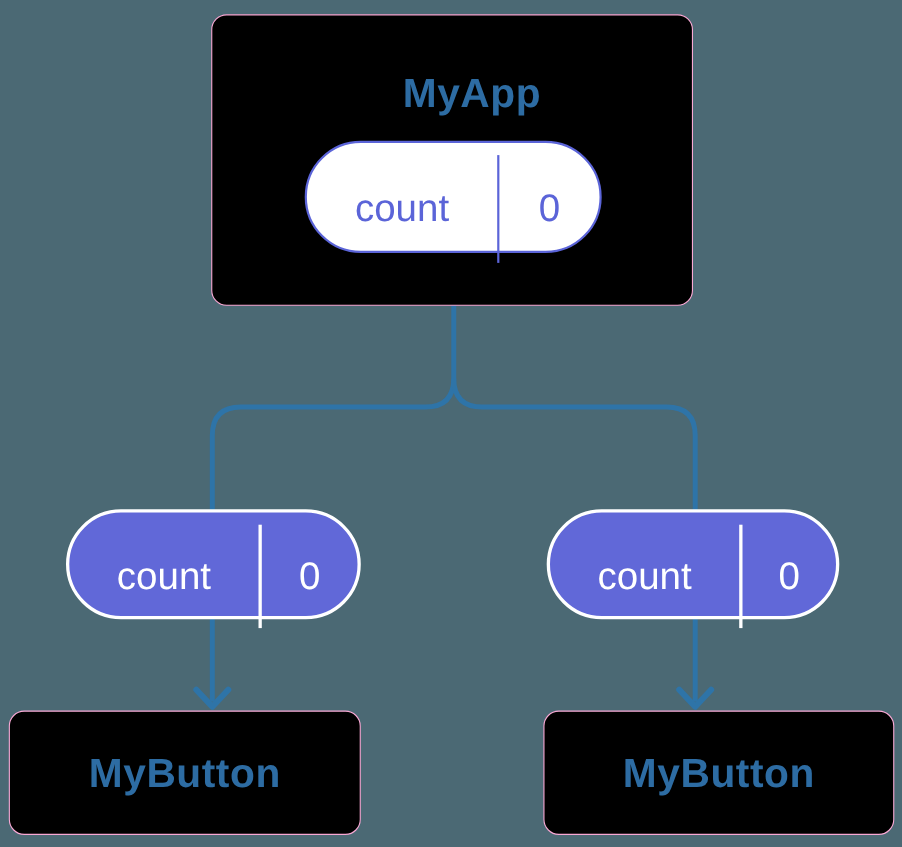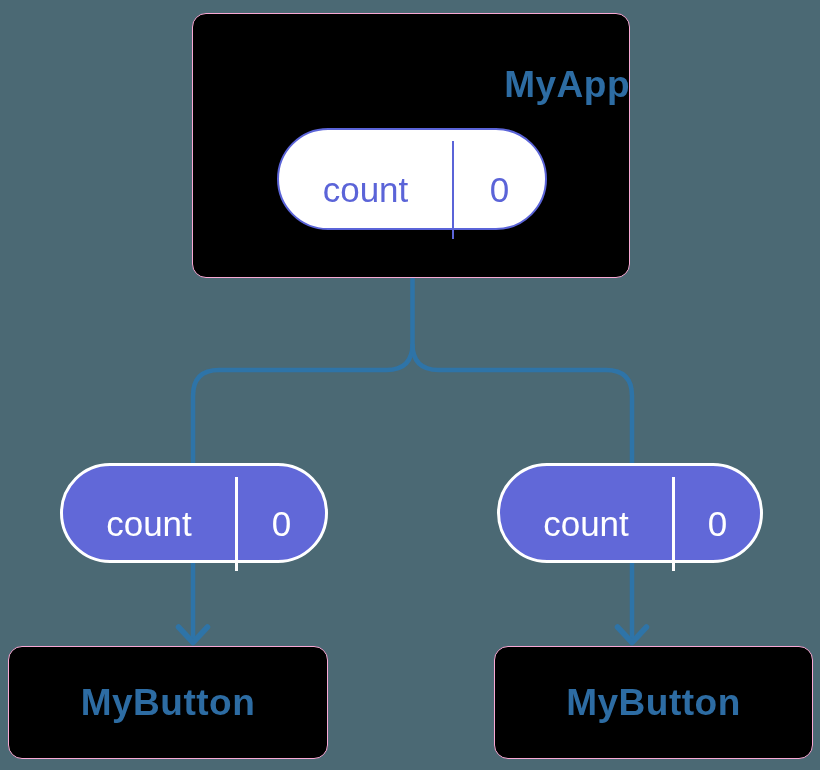--- a/index.html
+++ b/index.html
@@ -45,22 +45,23 @@
   .node-title {
     color: #2d6ca3;
     font-size: 37px;
     font-weight: 700;
     letter-spacing: 0.5px;
   }
   .root-title {
     position: absolute;
     left: 192px; top: 64px;
     width: 438px;
-    text-align: right;
+    text-align: center;
     z-index: 2;
+    padding-left: 18px;
   }
   .pill {
     position: absolute;
     box-sizing: border-box;
     display: grid;
     z-index: 2;
     font-size: 35px;
   }
   .pill-cell {
     display: flex;

